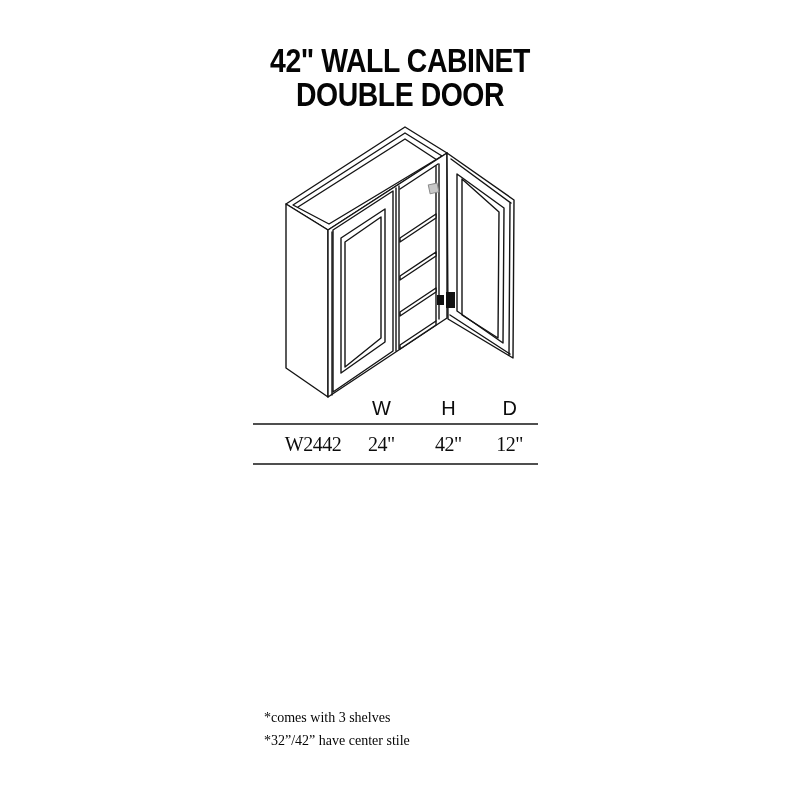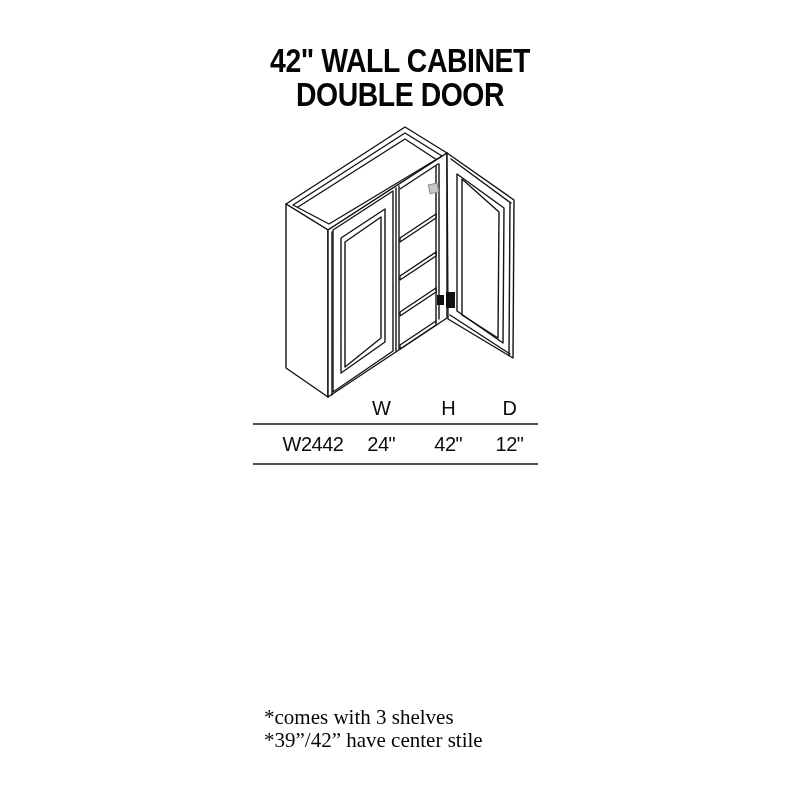--- a/index.html
+++ b/index.html
@@ -51,28 +51,29 @@
     text-align:center;
     vertical-align:bottom;
     padding:0 0 3px 0;
   }
   tbody tr{border-top:2px solid #4f4f4f;}
   tbody td{
     height:38px;
     text-align:center;
     vertical-align:middle;
     padding:0;
+    font-family:Liberation Serif, serif;
   }
   td.model{padding-left:26px;}
   
   .footnotes{
     position:absolute;
     left:264px;top:706px;
     font-family:"Liberation Serif", serif;
-    font-size:21px;
+    font-size:14px;
     line-height:23px;
     color:#050505;
   }
 </style>
 </head>
 <body>
 
 <div class="page">
 
   <div class="title-block">
@@ -159,16 +160,16 @@
           <td>24"</td>
           <td>42"</td>
           <td>12"</td>
         </tr>
       </tbody>
     </table>
   </div>
 
   <div class="footnotes">
     <div>*comes with 3 shelves</div>
-    <div>*39”/42” have center stile</div>
+    <div>*32”/42” have center stile</div>
   </div>
 
 </div>
 
 </body></html>

